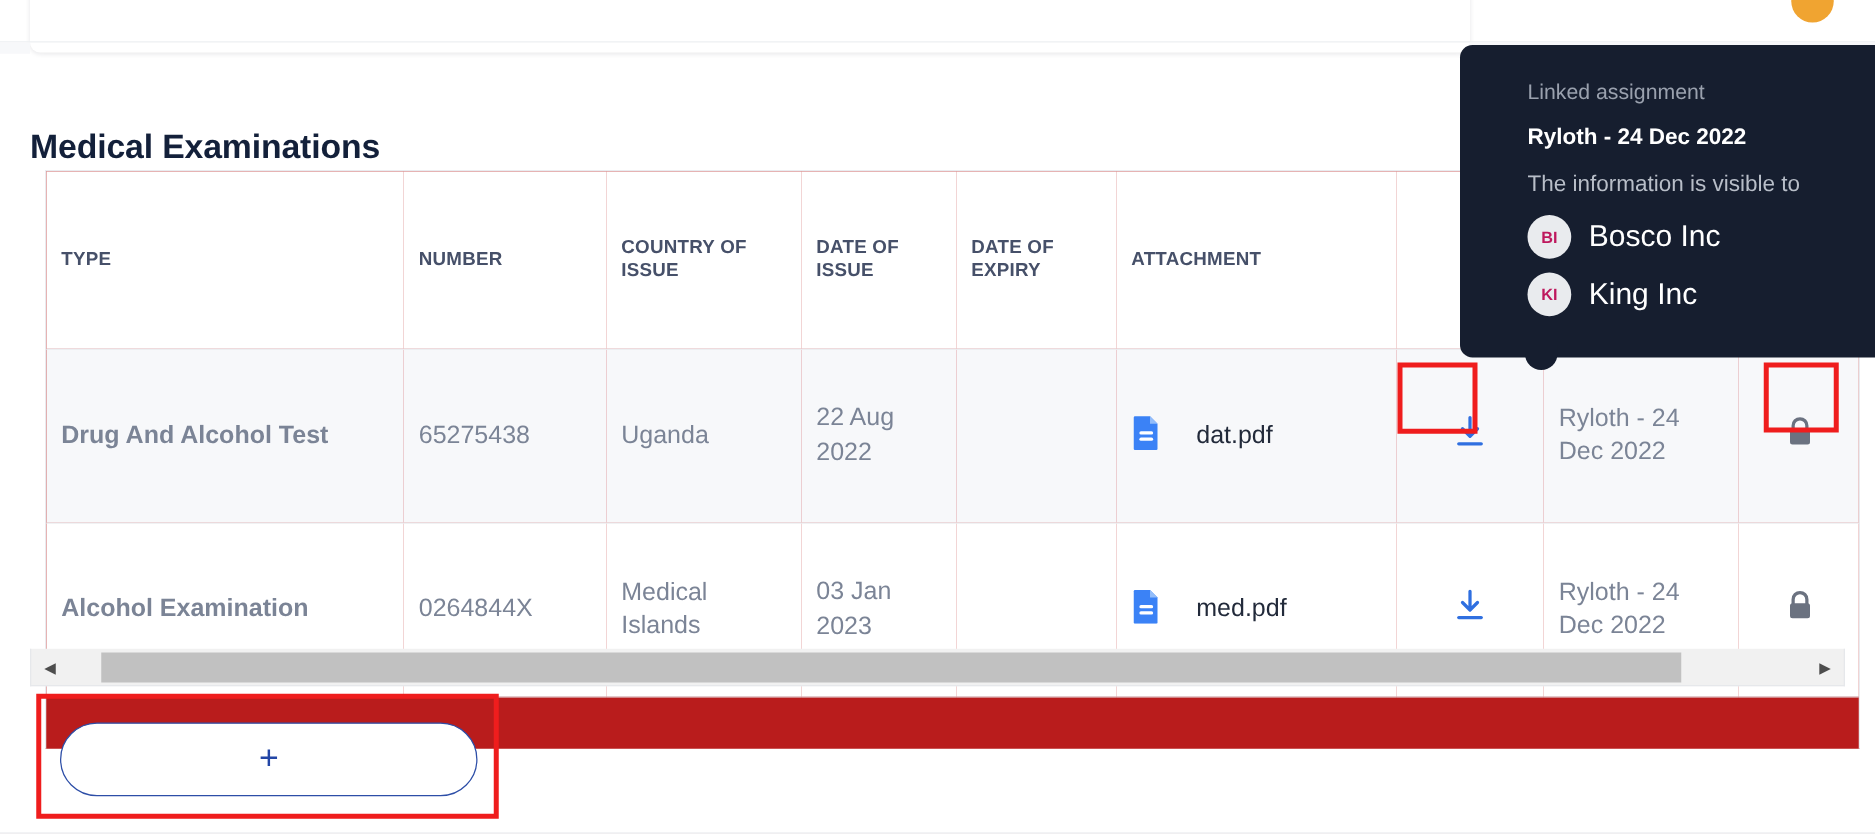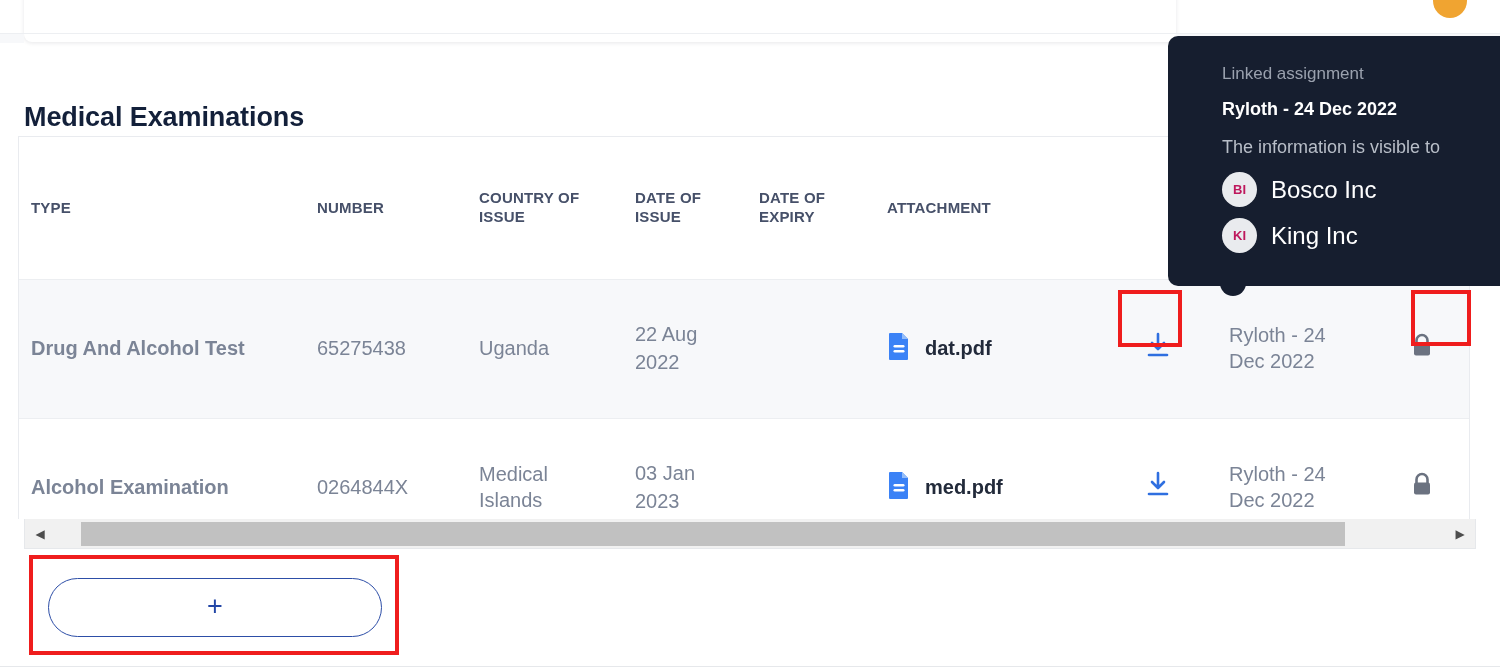--- a/index.html
+++ b/index.html
@@ -46,22 +46,22 @@
   
   .section-title {
     position: absolute; left: 24px; top: 76px;
     font-size: 27px; font-weight: 700; letter-spacing: -.1px;
     color: #13203a;
     margin-top: 26px;
   }
 
   
   .table-card {
-    position: absolute; left: 18px; top: 136px;
-    width: 1452px; height: 383px;
+    position: absolute; left: 36px; top: 136px;
+    width: 1452px; height: 463px;
     background: #b91c1c;
     border: 1px solid #e9ebef;
     border-bottom: none;
     overflow: hidden;
   }
   table.doc-table { width: 1452px; border-collapse: collapse; table-layout: fixed; }
 
   table.doc-table th {
     text-align: left;
     vertical-align: middle;
@@ -94,21 +94,21 @@
   .c-doe    { width: 128px; }
   .c-att    { width: 224px; }
   .c-dl     { width: 118px; }
   .c-link   { width: 156px; }
   .c-lock   { width: 98px; }
 
   .wrap-2 { line-height: 1.26; }
   .stack-date { line-height: 1.36; }
 
   
-  .att { display: flex; align-items: center; gap: 14px; font-weight: bold; }
+  .att { display: flex; align-items: center; gap: 28px; }
   .att-name { font-size: 20px; color: #222a3a; }
 
   
   .icon-cell { text-align: center; }
 
   
   .redbox {
     position: absolute;
     border: 4px solid #ef1d1d;
     pointer-events: none;

